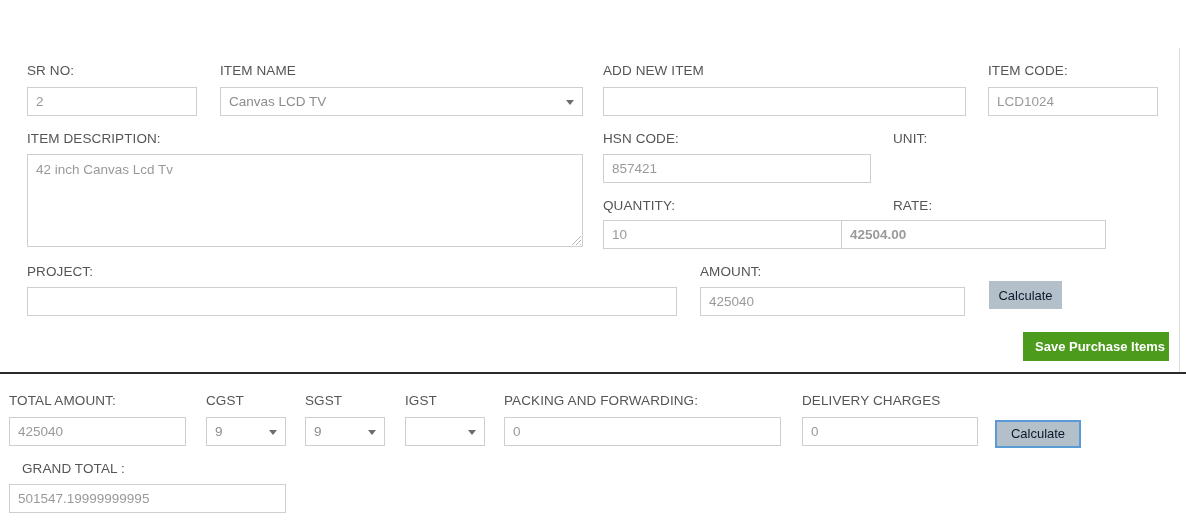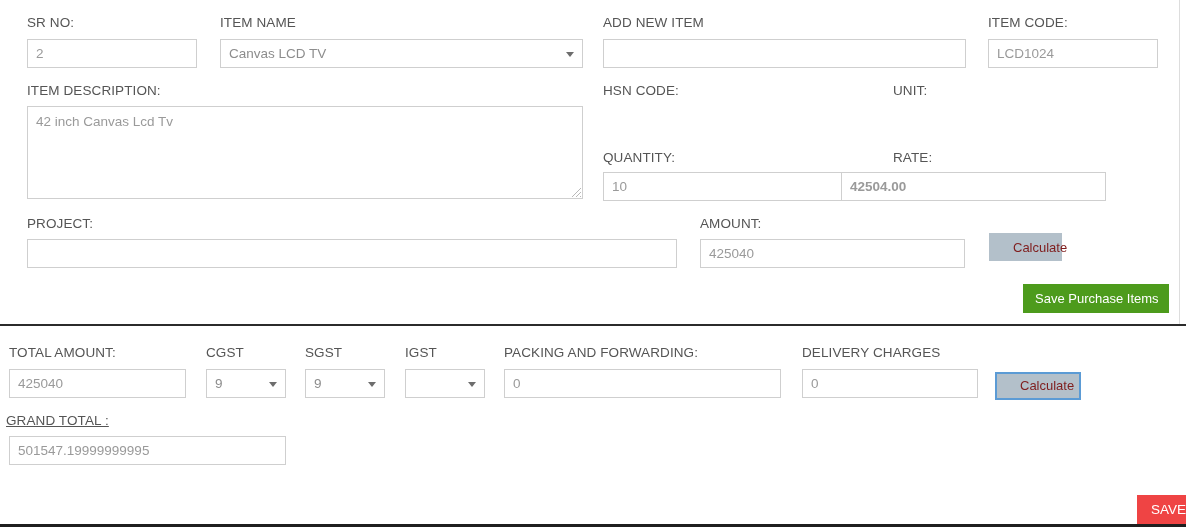--- a/index.html
+++ b/index.html
@@ -15,20 +15,21 @@
     overflow: hidden;
     position: relative;
     color: #333333;
     -webkit-font-smoothing: antialiased;
   }
 
   .page {
     position: relative;
     width: 1186px;
     height: 377px;
+    margin-top: 48px;
   }
 
   
   .label {
     font-size: 13.5px;
     color: #555555;
     letter-spacing: 0.1px;
     line-height: 16px;
     white-space: nowrap;
   }
@@ -88,37 +89,37 @@
     font-family: "Liberation Sans", sans-serif;
     font-size: 13px;
     border: none;
     cursor: pointer;
     text-align: center;
     display: block;
     white-space: nowrap;
   }
   .btn-calc {
     background: #b3c0ca;
-    color: #7f1d1d;
+    color: #0f172a;
     height: 28px;
     line-height: 28px;
-    padding: 0 23px;
+    padding: 0 8px;
     border: 1px solid #b3c0ca;
   }
   .btn-calc.focused {
     border: 2px solid #5b9bd5;
     line-height: 24px;
   }
   .btn-green {
     background: #4d9b1c;
     color: #ffffff;
     height: 29px;
     line-height: 29px;
     padding: 0 12px;
-    font-weight: normal;
+    font-weight: bold;
     font-size: 13px;
   }
   .btn-teal {
     background: #ef4444;
     color: #ffffff;
     height: 30px;
     line-height: 30px;
     padding: 0 14px;
     font-size: 13.5px;
   }
@@ -167,20 +168,21 @@
   <div class="abs field" style="left:27px; top:106px; width:556px; height:93px; line-height:18px; padding:6px 8px; white-space:pre-wrap;">42 inch Canvas Lcd Tv</div>
   <svg class="abs" style="left:570px; top:186px;" width="12" height="12">
     <g stroke="#b9b9b9" stroke-width="1">
       <line x1="11" y1="2" x2="2" y2="11"></line>
       <line x1="11" y1="6" x2="6" y2="11"></line>
       <line x1="11" y1="10" x2="10" y2="11"></line>
     </g>
   </svg>
 
   <div class="abs label" style="left:603px; top:83px;">HSN CODE:</div>
+  <div class="abs field" style="left:603px; top:106px; width:268px;">857421</div>
 
   <div class="abs label" style="left:893px; top:83px;">UNIT:</div>
 
   <div class="abs label" style="left:603px; top:150px;">QUANTITY:</div>
   <div class="abs field" style="left:603px; top:172px; width:268px;">10</div>
 
   <div class="abs label" style="left:893px; top:150px;">RATE:</div>
   <div class="abs field" style="left:841px; top:172px; width:265px;font-weight:bold;">42504.00</div>
 
   <div class="abs label" style="left:27px; top:216px;">PROJECT:</div>
@@ -219,20 +221,20 @@
   </div>
 
   <div class="abs label" style="left:504px; top:345px;">PACKING AND FORWARDING:</div>
   <div class="abs field" style="left:504px; top:369px; width:277px;">0</div>
 
   <div class="abs label" style="left:802px; top:345px;">DELIVERY CHARGES</div>
   <div class="abs field" style="left:802px; top:369px; width:176px;">0</div>
 
   <div class="abs btn btn-calc focused" style="left:995px; top:372px; width:86px;">Calculate</div>
 
-  <div class="abs label" style="left:6px; top:413px;text-decoration:underline;">GRAND TOTAL :</div>
+  <div class="abs label" style="left:22px; top:413px;">GRAND TOTAL :</div>
   <div class="abs field" style="left:9px; top:436px; width:277px;">501547.19999999995</div>
 
   <div class="abs btn btn-teal" style="left:1137px; top:495px; width:49px;">SAVE</div>
 
   <div class="hr-dark" style="top:524px; height:3px; background:#1f1f1f;"></div>
 
 </div>
 
 </body></html>

